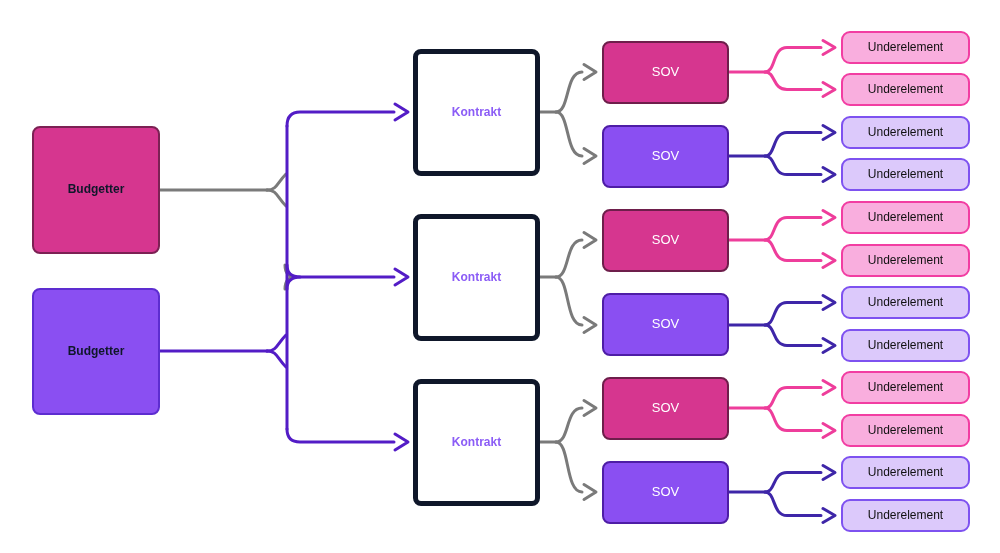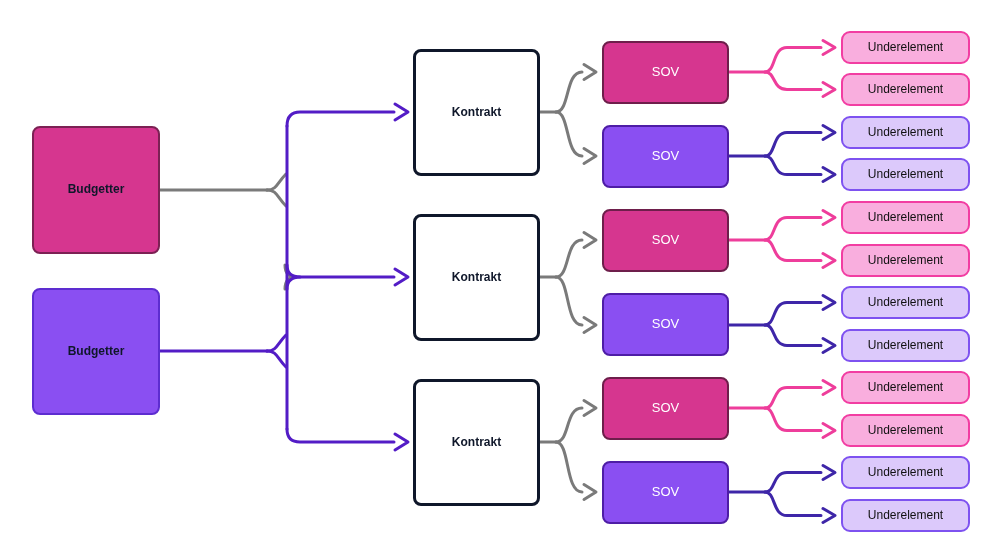--- a/index.html
+++ b/index.html
@@ -14,21 +14,21 @@
     border-radius:8px;
   }
   .node span{display:block;line-height:1.1;}
   
   .budget{left:32px;width:128px;height:128px;color:#0f172a;font-size:12px;font-weight:600;}
   .budget.pink{background:#d6368f;border:2.5px solid #7c2154;top:126px;}
   .budget.purple{background:#8a4ff2;border:2.5px solid #5d2dd0;top:288px;height:127px;}
   
   .kontrakt{
     left:413px;width:127px;height:127px;background:#ffffff;
-    border:3px solid #0f172a;color:#0f172a;font-size:12px;font-weight:600;
+    border:5px solid #0f172a;color:#8b5cf6;font-size:12px;font-weight:600;
   }
   .k1{top:49px;} .k2{top:214px;} .k3{top:379px;}
   
   .sov{left:602px;width:127px;height:63px;color:#ffffff;font-size:13px;font-weight:500;}
   .sov.pink{background:#d6368f;border:2.5px solid #6e1e4b;}
   .sov.purple{background:#8a4ff2;border:2.5px solid #4e1da6;}
   .s1{top:41px;} .s2{top:125px;} .s3{top:209px;}
   .s4{top:293px;} .s5{top:377px;} .s6{top:461px;}
   
   .ue{

